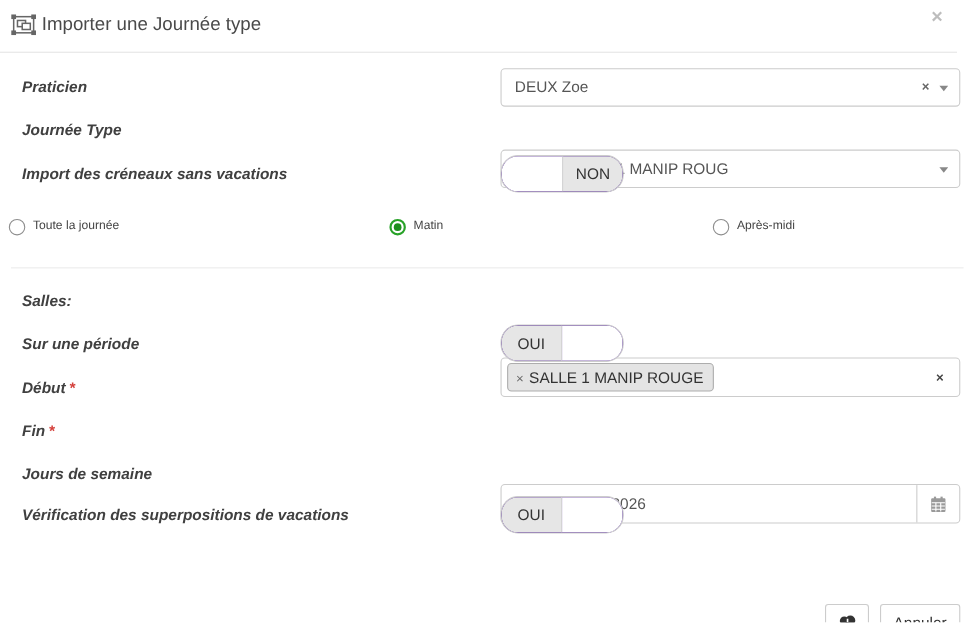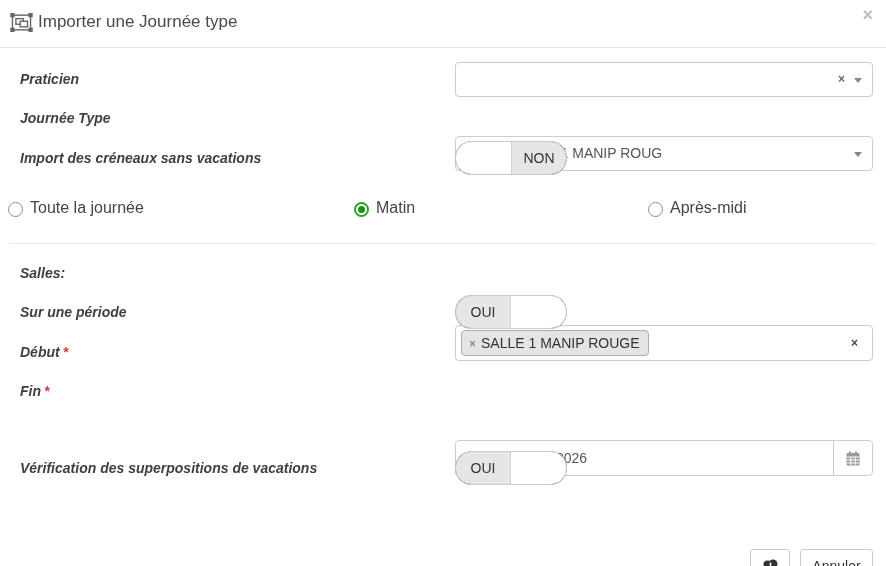--- a/index.html
+++ b/index.html
@@ -1,19 +1,19 @@
 <!DOCTYPE html>
 <html><head>
 <meta charset="utf-8">
 <style>
   html,body{margin:0;padding:0;background:#fff;font-family:"Liberation Sans",sans-serif;}
   .modal{position:relative;width:886px;height:566px;background:#fff;overflow:hidden;}
 
   
-  .hdr{position:absolute;top:0;left:0;right:0;height:47px;border-bottom:1px solid #e5e5e5;background:#fff;}
+  .hdr{position:absolute;top:0;left:0;right:16px;height:47px;border-bottom:1px solid #e5e5e5;background:#fff;}
   .hdr-icon{position:absolute;left:10px;top:13px;}
   .hdr-title{position:absolute;left:38px;top:12px;font-size:17px;color:#4a4a4a;}
   .close-x{position:absolute;right:13px;top:6px;font-size:18px;font-weight:700;color:#bdbdbd;cursor:pointer;line-height:18px;}
 
   
   .lbl{position:absolute;left:20px;font-size:14px;font-weight:700;color:#404040;white-space:nowrap;font-style:italic;}
   .req{color:#d43f3a;font-weight:700;margin-left:3px;}
   .ctrl{position:absolute;left:455px;width:418px;box-sizing:border-box;}
 
   
@@ -26,21 +26,21 @@
   .toggle{position:absolute;left:455px;width:112px;height:34px;border:1px solid #ccc;border-radius:16px;overflow:hidden;background:#4c1d95;box-sizing:border-box;cursor:pointer;}
   .toggle .half{position:absolute;top:0;width:50%;height:100%;box-sizing:border-box;}
   .toggle .gray{background:#e6e6e6;text-align:center;line-height:32px;font-size:14px;color:#333;}
   .toggle .g-left{left:0;border-right:1px solid #d4d4d4;}
   .toggle .g-right{right:0;border-left:1px solid #d4d4d4;}
   .toggle .handle{background:#fff;}
   .toggle .h-left{left:0;}
   .toggle .h-right{right:0;}
 
   
-  .radio-item{position:absolute;display:flex;align-items:flex-end;font-size:16px;color:#444;cursor:pointer;}
+  .radio-item{position:absolute;display:flex;align-items:flex-start;font-size:11px;color:#444;cursor:pointer;}
   .rb{width:15px;height:15px;border:1px solid #8d8d8d;border-radius:50%;background:#fff;box-sizing:border-box;margin-right:7px;position:relative;flex:none;}
   .rb.checked{border:2px solid #28a228;}
   .rb.checked::after{content:"";position:absolute;left:2px;top:2px;width:7px;height:7px;background:#1d8f1d;border-radius:50%;}
 
   .divider{position:absolute;left:10px;right:10px;border-top:1px solid #ececec;}
 
   
   .tagbox{height:36px;border:1px solid #ccc;border-radius:4px;background:#fff;position:relative;box-sizing:border-box;padding:3px 30px 3px 3px;cursor:text;}
   .tag{display:inline-block;height:26px;line-height:24px;margin:1px 2px;padding:0 9px 0 7px;background:#e4e4e4;border:1px solid #adadad;border-radius:4px;font-size:14px;color:#333;box-sizing:border-box;white-space:nowrap;}
   .tag .tag-x{color:#666;font-size:12px;margin-right:5px;cursor:pointer;}
@@ -74,20 +74,21 @@
         <rect x="6.5" y="6.5" width="8.5" height="6.5" fill="none" stroke="#666" stroke-width="1.6"></rect>
         <rect x="11.5" y="9.5" width="8.5" height="6.5" fill="#fff" stroke="#666" stroke-width="1.6"></rect>
       </svg>
     </span>
     <span class="hdr-title">Importer une Journée type</span>
     <span class="close-x">×</span>
   </div>
 
   <div class="lbl" style="top:62px;line-height:35px;">Praticien</div>
   <div class="ctrl selbox" style="top:62px;">
+    <span class="val">DEUX Zoe</span>
     <span class="sel-x">×</span>
     <span class="caret"></span>
   </div>
 
   <div class="lbl" style="top:101px;line-height:35px;">Journée Type</div>
   <div class="ctrl selbox" style="top:101px;">
     <span class="val">RADIO ECHO 1 MANIP ROUG</span>
     <span class="caret"></span>
   </div>
 
@@ -138,20 +139,21 @@
           <line x1="1" y1="12" x2="13" y2="12"></line>
           <line x1="4.8" y1="6" x2="4.8" y2="14"></line>
             <line x1="9.2" y1="6" x2="9.2" y2="14"></line>
         </g>
       </svg>
     </span>
   </div>
 
   <div class="lbl" style="top:373px;line-height:36px;"><span>Fin</span><span class="req">*</span></div>
 
+  <div class="lbl" style="top:412px;line-height:36px;">Jours de semaine</div>
 
   <div class="lbl" style="top:451px;line-height:34px;">Vérification des superpositions de vacations</div>
   <div class="toggle" style="top:451px;">
     <span class="half gray g-left">OUI</span>
     <span class="half handle h-right"></span>
   </div>
 
   <button class="btn btn-upload">
     <span>
       <svg width="19" height="15" viewBox="0 0 38 30">

